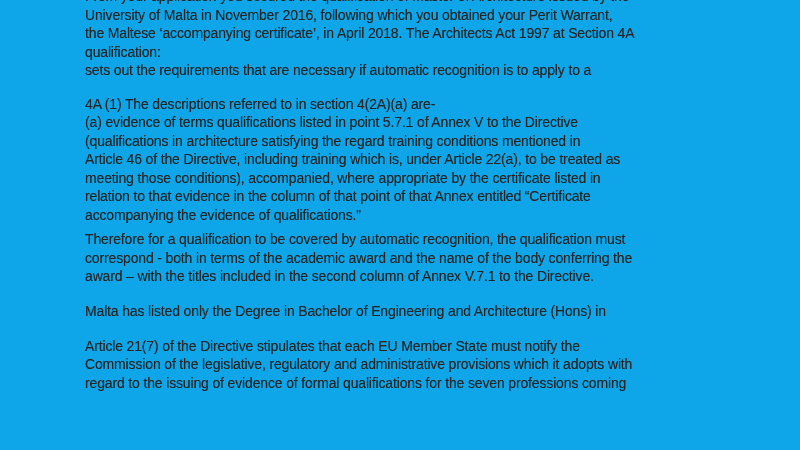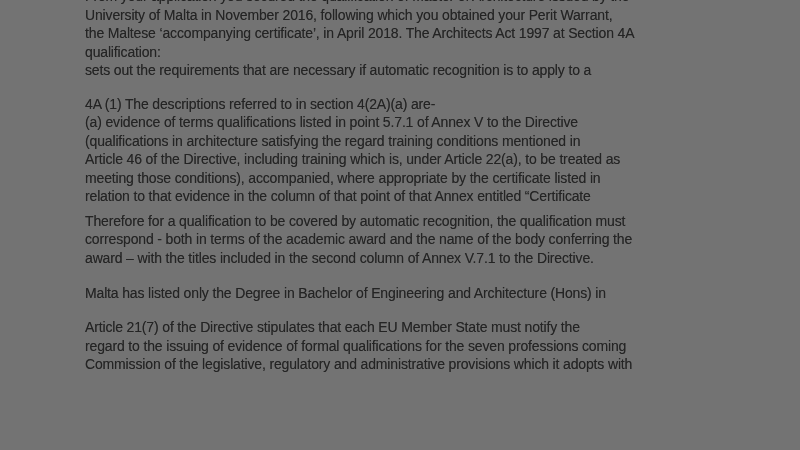--- a/index.html
+++ b/index.html
@@ -10,21 +10,21 @@
     width: 800px;
     height: 450px;
     overflow: hidden;
     background: #ffffff;
     position: relative;
     font-family: "Liberation Sans", sans-serif;
   }
   .document-page {
     position: absolute;
     inset: 0;
-    background: #737373;
+    background: #0ea5e9;
   }
   .document-body {
     position: absolute;
     left: 85px;
     top: -13px;
     width: 600px;
     color: #242424;
     font-size: 14px;
     line-height: 18.5px;
     letter-spacing: -0.15px;
@@ -54,28 +54,29 @@
         <div class="text-line">qualification:</div>
         <div class="text-line">sets out the requirements that are necessary if automatic recognition is to apply to a</div>
       </div>
       <div class="paragraph">
         <div class="text-line">4A (1) The descriptions referred to in section 4(2A)(a) are-</div>
         <div class="text-line">(a) evidence of terms qualifications listed in point 5.7.1 of Annex V to the Directive</div>
         <div class="text-line">(qualifications in architecture satisfying the regard training conditions mentioned in</div>
         <div class="text-line">Article 46 of the Directive, including training which is, under Article 22(a), to be treated as</div>
         <div class="text-line">meeting those conditions), accompanied, where appropriate by the certificate listed in</div>
         <div class="text-line">relation to that evidence in the column of that point of that Annex entitled “Certificate</div>
+        <div class="text-line">accompanying the evidence of qualifications.”</div>
       </div>
       <div class="paragraph">
         <div class="text-line">Therefore for a qualification to be covered by automatic recognition, the qualification must</div>
         <div class="text-line">correspond - both in terms of the academic award and the name of the body conferring the</div>
         <div class="text-line">award – with the titles included in the second column of Annex V.7.1 to the Directive.</div>
       </div>
       <div class="paragraph">
         <div class="text-line">Malta has listed only the Degree in Bachelor of Engineering and Architecture (Hons) in</div>
       </div>
       <div class="paragraph">
         <div class="text-line">Article 21(7) of the Directive stipulates that each EU Member State must notify the</div>
+        <div class="text-line">Commission of the legislative, regulatory and administrative provisions which it adopts with</div>
         <div class="text-line">regard to the issuing of evidence of formal qualifications for the seven professions coming</div>
-        <div class="text-line">Commission of the legislative, regulatory and administrative provisions which it adopts with</div>
       </div>
     </div>
 </div>
 
 </body></html>

